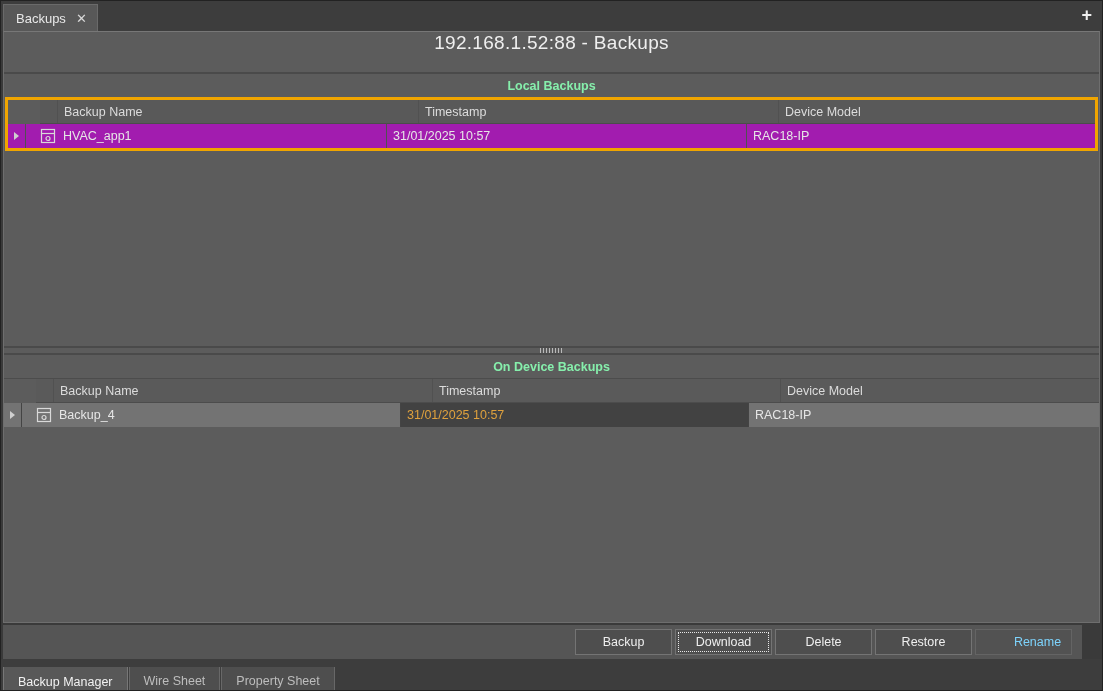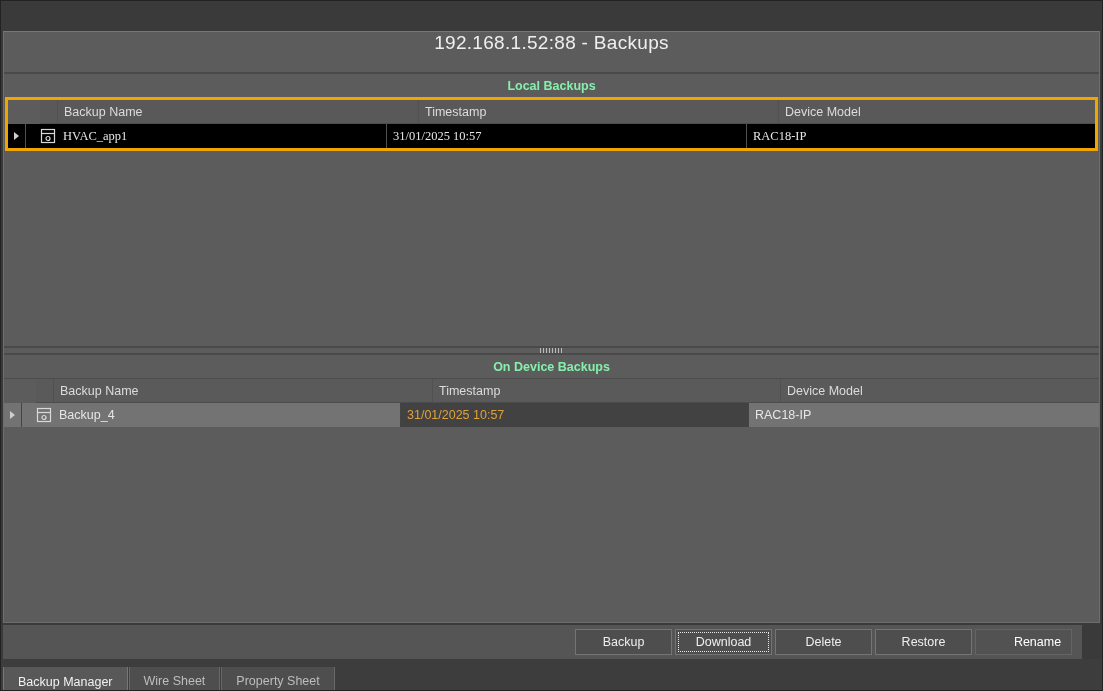--- a/index.html
+++ b/index.html
@@ -54,21 +54,21 @@
   }
   .cell:last-child { border-right:none; }
   .hdr .cell { color:#dcdcdc; }
   .hdr { border-bottom:1px solid #4c4c4c;margin-left:32px; }
   .expander-col { width:18px; padding:0; justify-content:center; }
 
   .local-wrap {
     margin:0 1px; border:3px solid #f0a500;
   }
   .local-wrap .hdr { background:#595959; }
-  .local-wrap .body-row { background:#000000;font-family:Liberation Serif, serif; }
+  .local-wrap .body-row { background:#a21caf; }
 
   .t1-name { width:361px; } .t1-ts { width:360px; } .t1-model { flex:1; }
   .t2-name { width:379px; } .t2-ts { width:348px; } .t2-model { flex:1; }
 
   .ondev-wrap { border-top:1px solid #4c4c4c; }
   .ondev-wrap .hdr { background:#5a5a5a; }
   .ondev-wrap .body-row { background:#737373; }
   .ondev-wrap .body-row .cell { border-right-color:#444; }
   .ts-selected { background:#424242; color:#dfa13d; }
 
@@ -96,21 +96,21 @@
     position:absolute; left:2px; right:20px; top:624px; height:34px;
     background:#555555; display:flex; align-items:center; justify-content:flex-end;
     gap:3px; padding-right:10px;
   }
   .action-btn {
     width:97px; height:26px; background:#4e4e4e; border:1px solid #747474;
     color:#efefef; font-size:12.5px; font-family:inherit;
     display:flex; align-items:center; justify-content:center;
   }
   .action-btn.focused { outline:1px dotted #e8e8e8; outline-offset:-4px; }
-  .action-btn.disabled { color:#ffffff; border-color:#646464; background:#525252;padding-left:28px; }
+  .action-btn.disabled { color:#7dd3fc; border-color:#646464; background:#525252;padding-left:28px; }
 
   
   .bottom-tabbar {
     position:absolute; left:0; right:0; top:658px; height:33px;
     background:#3d3d3d; display:flex; align-items:flex-start;
   }
   .bottom-tab {
     height:28px; margin-top:8px; padding:0 14px; display:flex; align-items:center;
     font-size:12.5px; color:#bdbdbd; background:#4e4e4e;
     border:1px solid #686868; border-top:none; margin-right:1px;
@@ -118,20 +118,27 @@
   .bottom-tab.active {
     height:30px; background:#585858; color:#f2f2f2; border-color:#777;
     margin-left:2px;
   }
 </style>
 </head>
 <body>
 
 <div id="app">
 
+  <div class="top-tabbar">
+    <div class="top-tab">
+      <span>Backups</span>
+      <span class="close-x">✕</span>
+    </div>
+    <span class="plus-btn">+</span>
+  </div>
 
   <div class="panel">
 
     <div class="titlebar">
       <span class="title">192.168.1.52:88 - Backups</span>
     </div>
 
     <div class="section-header">Local Backups</div>
 
     <div class="local-wrap">

